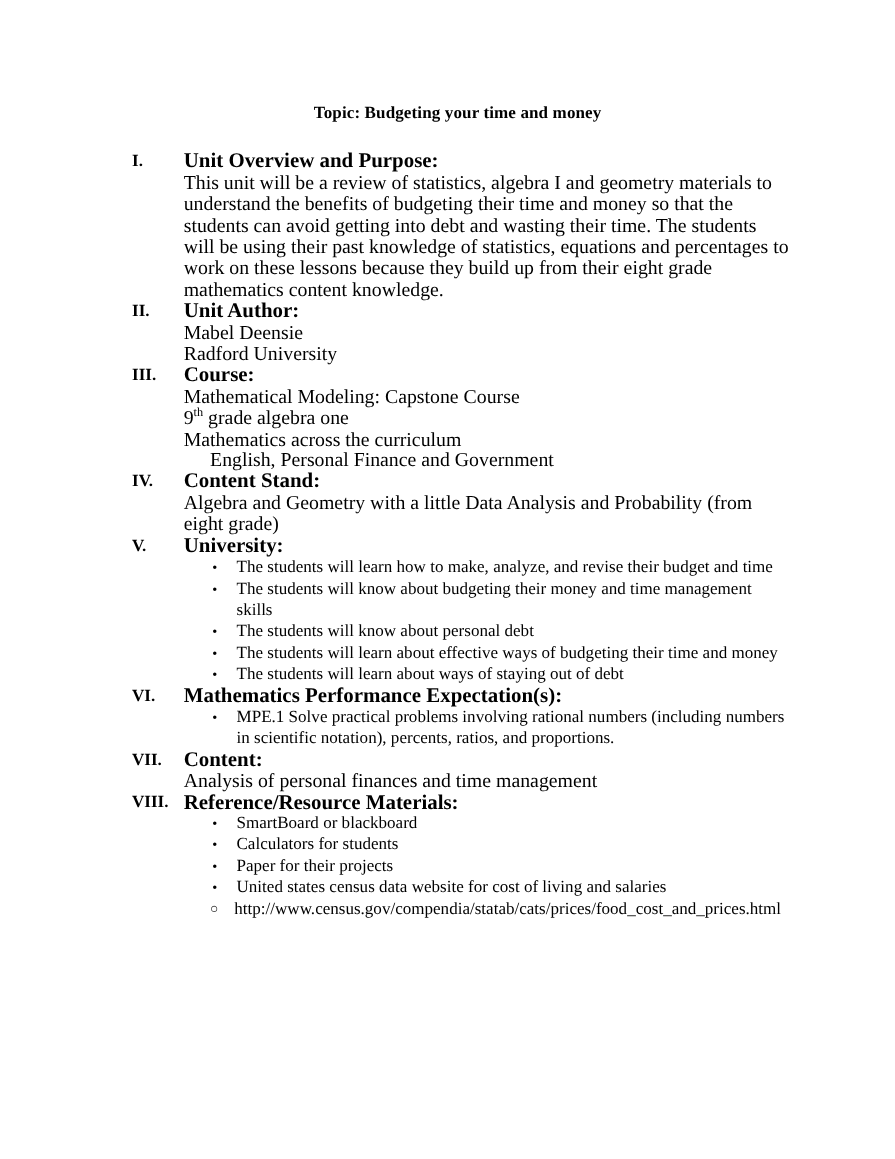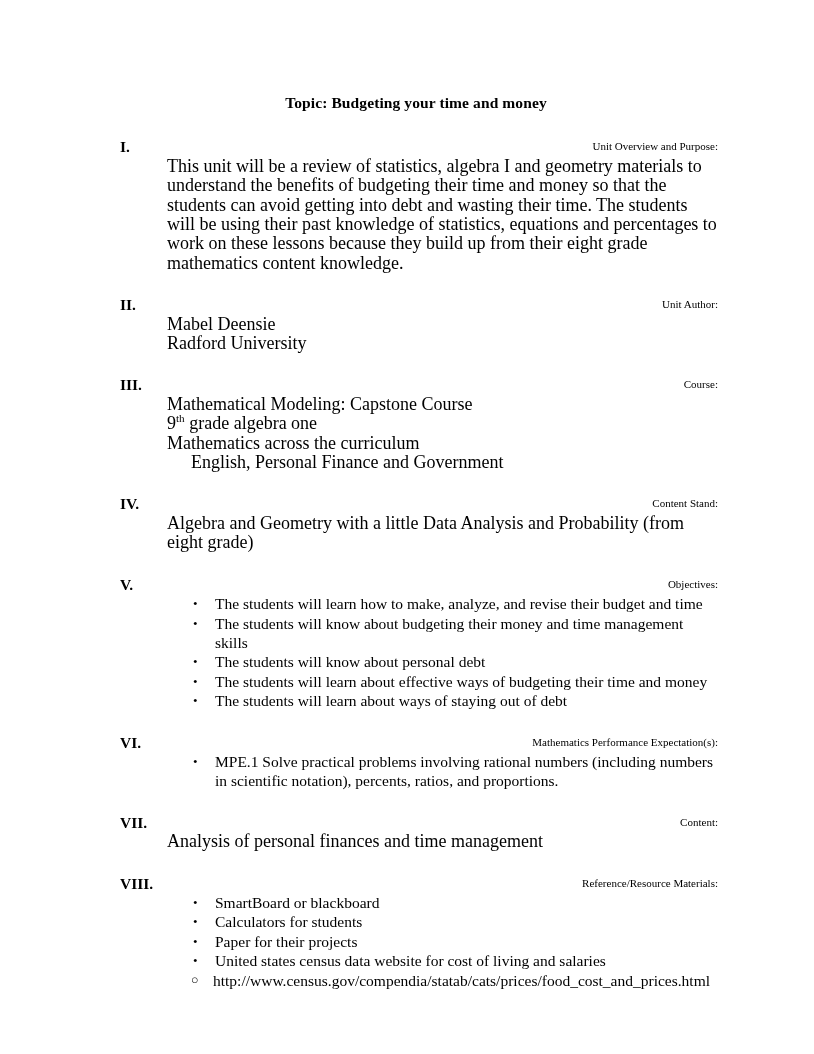--- a/index.html
+++ b/index.html
@@ -39,41 +39,39 @@
     padding-top: 93px;
     padding-left: 18px;
     letter-spacing: 0.1px;
   }
   
   .section {
     display: flex;
     align-items: flex-start;
     padding-left: 120px;
     padding-right: 96px;
-    margin-top: 22px;
   }
   .section.first { margin-top: 25px; }
   .numeral {
     flex: 0 0 47px;
     width: 47px;
     font-weight: bold;
     font-size: 15.5px;
     line-height: 19.4px;
     white-space: nowrap;
   }
   .sect-content {
     flex: 1 1 auto;
     min-width: 0;
   }
   .heading {
-    font-weight: normal;
-    font-size: 11px;
-    line-height: 19.4px;
-    margin: 0;
-    text-align: right;
+    font-weight: bold;
+    font-size: 19px;
+    line-height: 19.4px;
+    margin: 0;
   }
   .para {
     font-size: 18px;
     line-height: 19.4px;
     margin: 0;
     text-align: left;
   }
   .para.indent {
     padding-left: 24px;
   }
@@ -169,21 +167,21 @@
       <div class="numeral">IV.</div>
       <div class="sect-content">
         <div class="heading">Content Stand:</div>
         <div class="para">Algebra and Geometry with a little Data Analysis and Probability (from eight grade)</div>
       </div>
     </div>
 
     <div class="section">
       <div class="numeral">V.</div>
       <div class="sect-content">
-        <div class="heading">Objectives:</div>
+        <div class="heading">University:</div>
         <ul class="bullets">
           <li><span class="bullet-glyph">•</span><span class="li-text">The students will learn how to make, analyze, and revise their budget and time</span></li>
           <li><span class="bullet-glyph">•</span><span class="li-text">The students will know about budgeting their money and time management skills</span></li>
           <li><span class="bullet-glyph">•</span><span class="li-text">The students will know about personal debt</span></li>
           <li><span class="bullet-glyph">•</span><span class="li-text">The students will learn about effective ways of budgeting their time and money</span></li>
           <li><span class="bullet-glyph">•</span><span class="li-text">The students will learn about ways of staying out of debt</span></li>
         </ul>
       </div>
     </div>
 

